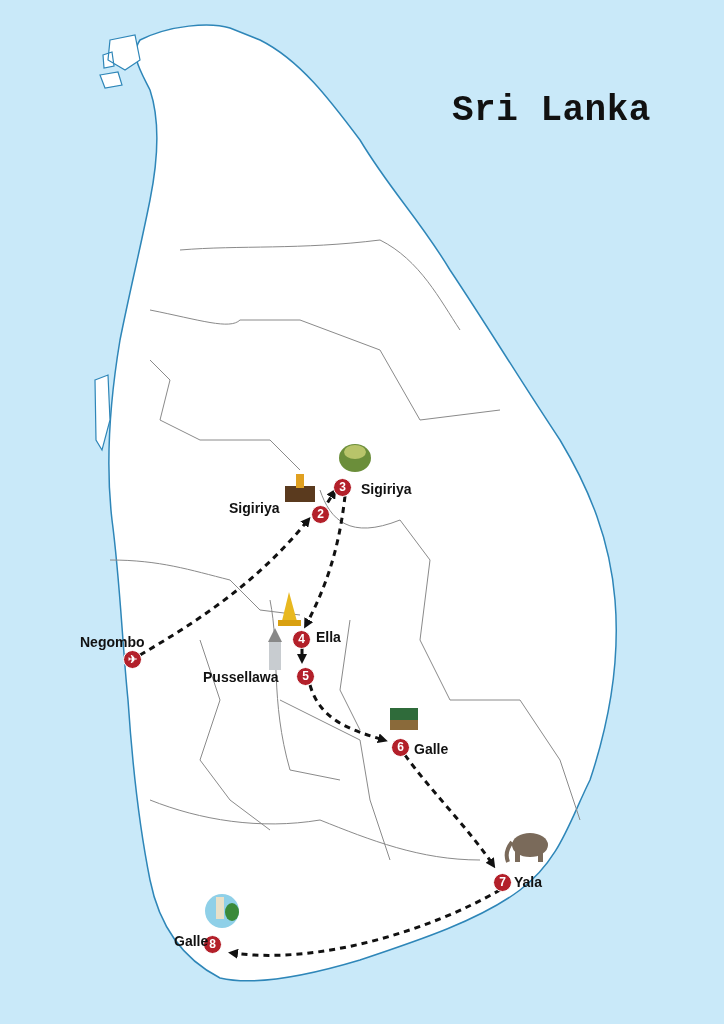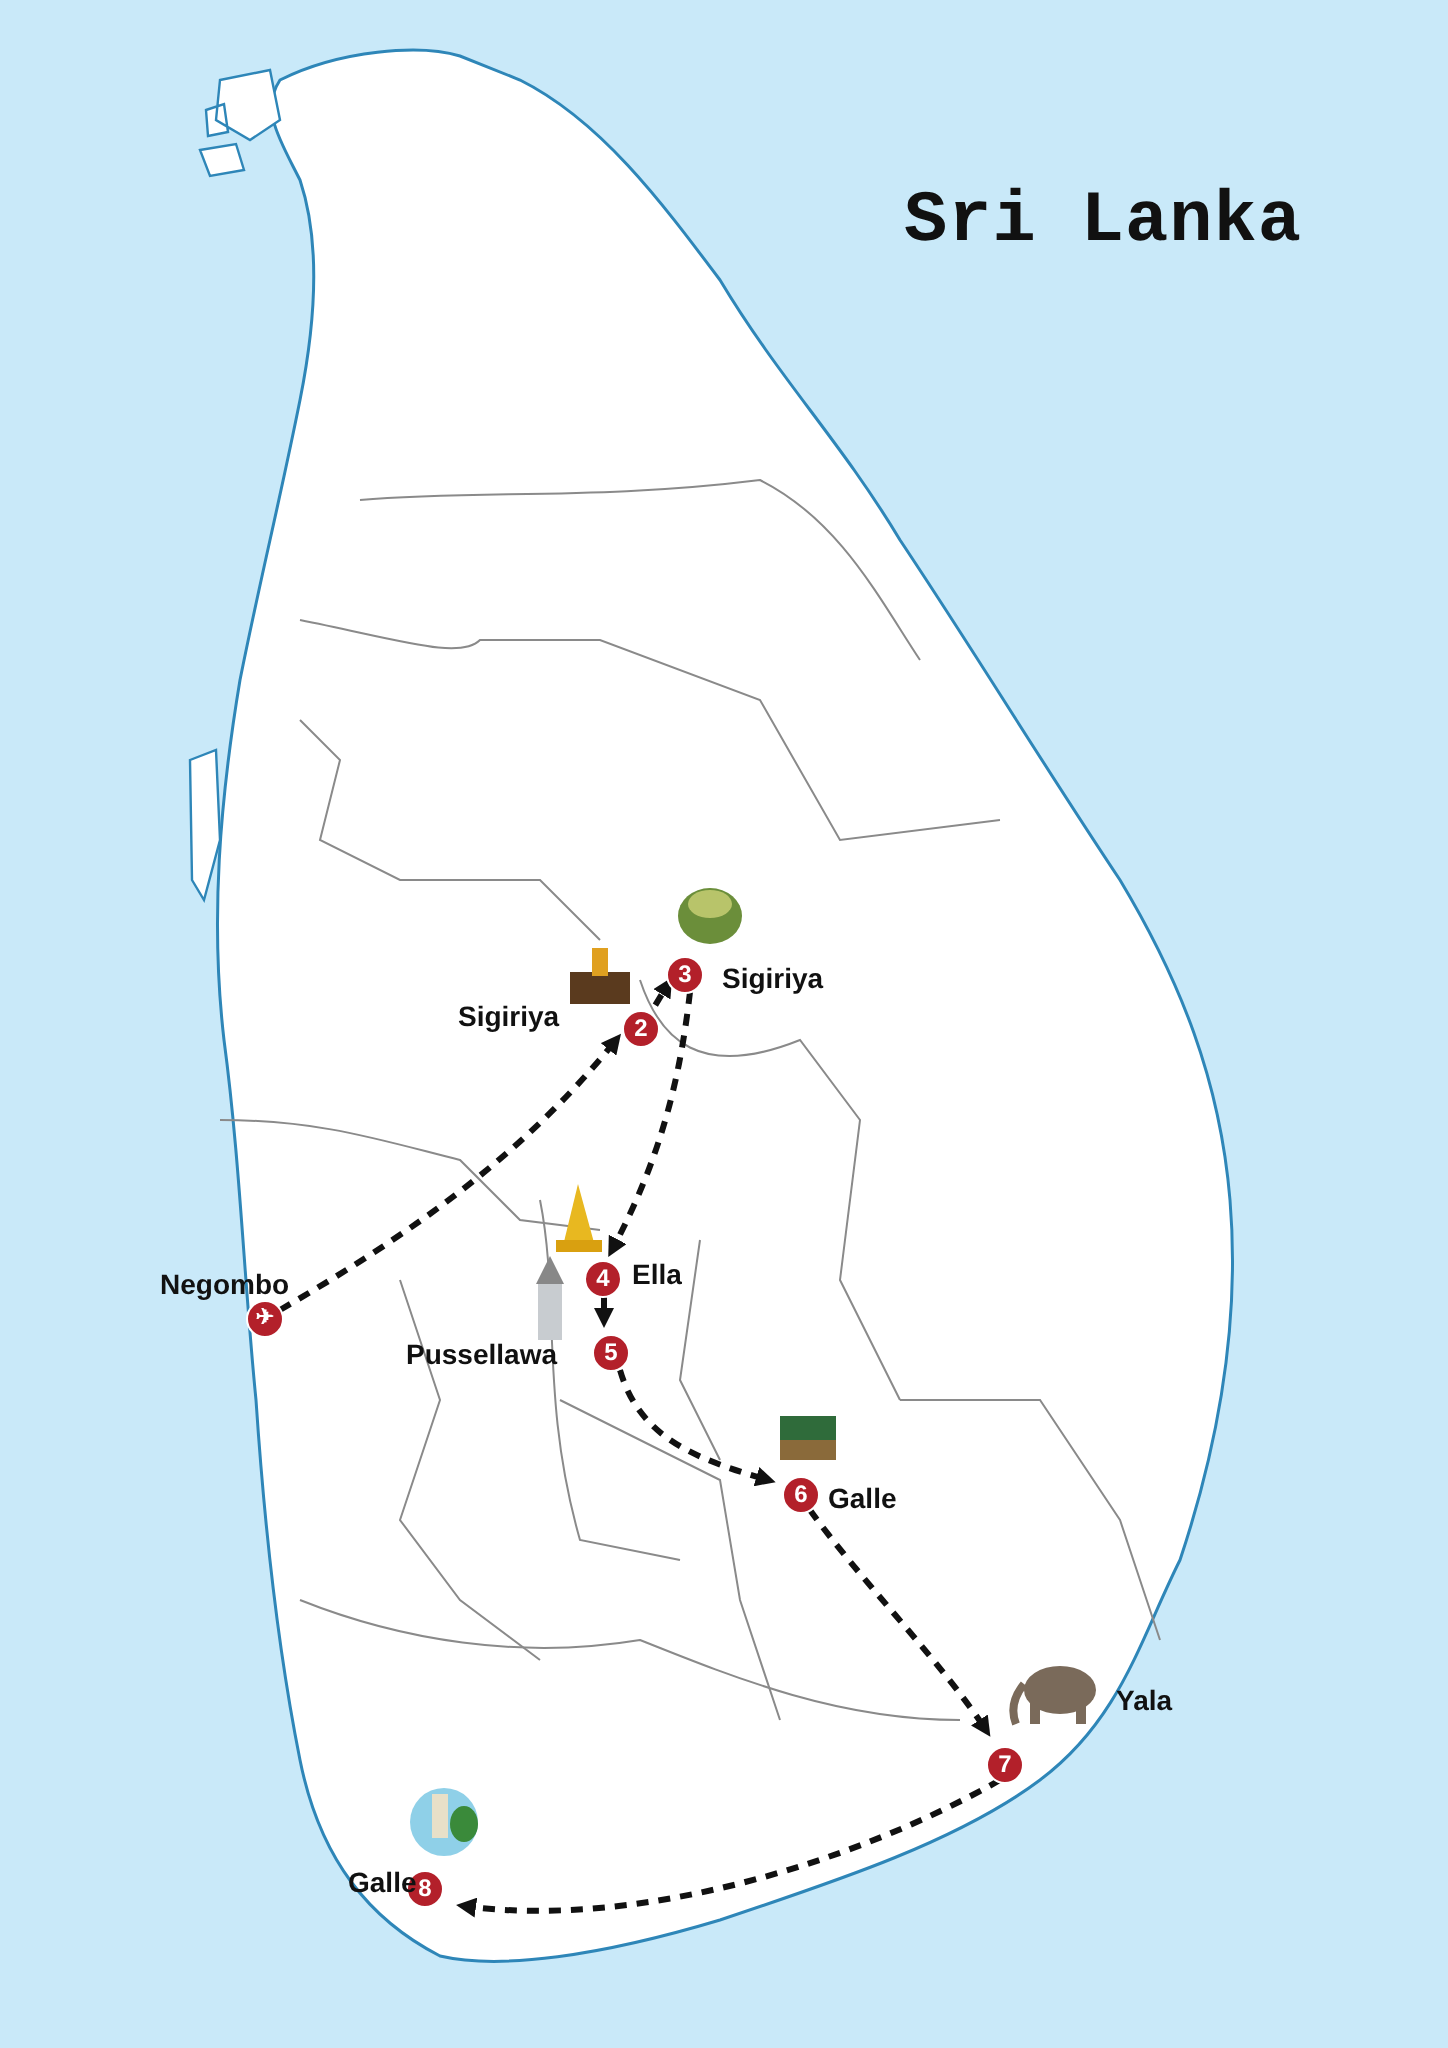--- a/index.html
+++ b/index.html
@@ -100,16 +100,16 @@
 <div class="stop" style="left:292px;top:630px;">4</div>
 <div class="label" style="left:316px;top:629px;">Ella</div>
 
 <div class="stop" style="left:296px;top:667px;">5</div>
 <div class="label" style="left:203px;top:669px;">Pussellawa</div>
 
 <div class="stop" style="left:391px;top:738px;">6</div>
 <div class="label" style="left:414px;top:741px;">Galle</div>
 
 <div class="stop" style="left:493px;top:873px;">7</div>
-<div class="label" style="left:514px;top:842px;margin-left:44px;">Yala</div>
+<div class="label" style="left:514px;top:874px;">Yala</div>
 
 <div class="stop" style="left:203px;top:935px;">8</div>
 <div class="label" style="left:161px;top:933px;margin-left:13px;">Galle</div>
 
 </body></html>

